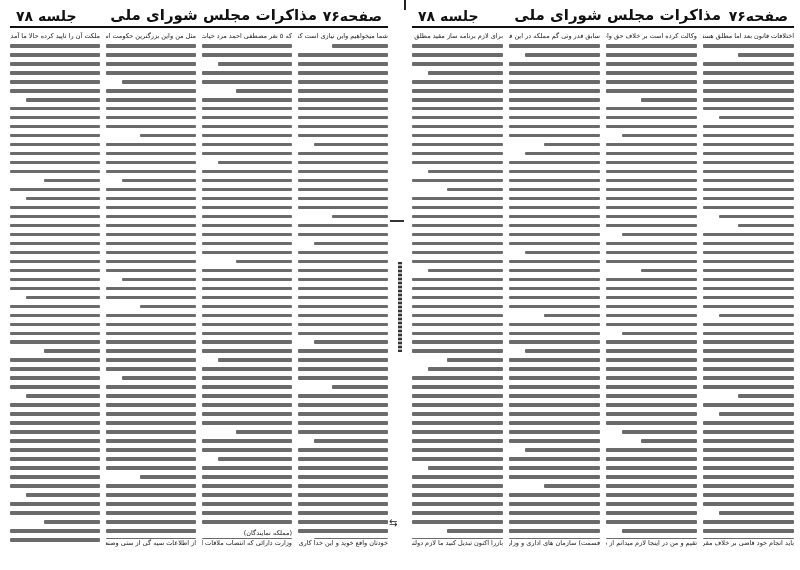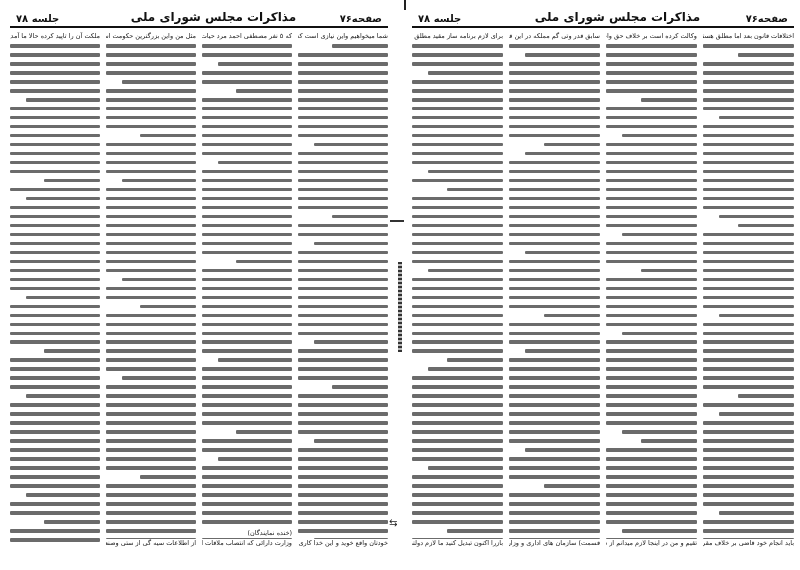--- a/index.html
+++ b/index.html
@@ -5,22 +5,22 @@
     * { box-sizing: border-box; margin: 0; padding: 0; }
     html, body { width: 800px; height: 570px; background: #ffffff; overflow: hidden; }
     body { font-family: "DejaVu Sans", sans-serif; color: #1a1a1a; position: relative; }
 
     .spread { position: absolute; left: 0; top: 0; width: 800px; height: 570px; display: flex; }
     .page { position: relative; width: 400px; height: 570px; padding: 4px 8px 0 8px; direction: rtl; }
     .page-left { padding-left: 10px; padding-right: 12px; }
     .page-right { padding-left: 12px; padding-right: 6px; }
 
     .header { display: flex; justify-content: space-between; align-items: flex-end; height: 20px; padding: 0 6px; }
-    .header span { font-size: 10px; font-weight: bold; color: #111; white-space: nowrap; }
-    .header .title { font-size: 12px; margin-left: 28px; }
+    .header span { font-size: 14px; font-weight: bold; color: #111; white-space: nowrap; }
+    .header .title { font-size: 15px; margin-left: 28px; }
     .rule { height: 2px; background: #111; margin: 2px 0 4px 0; }
 
     .columns { display: flex; gap: 6px; height: 520px; }
     .col { flex: 1; position: relative; overflow: hidden; }
     .line { height: 3.6px; margin: 0 0 5.4px 0; background: #4a4a4a; border-radius: 1px; opacity: .82; }
     .line.short { width: 62%; margin-right: 0; }
     .line.mid { width: 82%; }
 
     .snippet { position: absolute; left: 0; right: 0; font-size: 6.5px; line-height: 9px; color: #222;
       background: #fff; text-align: right; overflow: hidden; white-space: nowrap; }
@@ -158,21 +158,21 @@
             <div class="line"></div>
             <div class="line"></div>
             <div class="line"></div>
             <div class="line"></div>
             <div class="line"></div>
             <div class="line"></div>
             <div class="line"></div>
             <div class="line"></div>
             <div class="line"></div>
           </div>
-        <div class="snippet" style="bottom:14px">(خنده نمایندگان)</div>
+        <div class="snippet" style="bottom:14px">(مملکه نمایندگان)</div>
         <div class="snippet" style="bottom:4px">وزارت دارائی که انتصاب ملاقات اقتصاد</div>
       </div>
       <div class="col">
         <div class="snippet" style="top:0">مثل من واین بزرگترین حکومت است</div>
         <div class="lines" style="padding-top:12px">
             <div class="line"></div>
             <div class="line"></div>
             <div class="line"></div>
             <div class="line"></div>
             <div class="line mid"></div>

